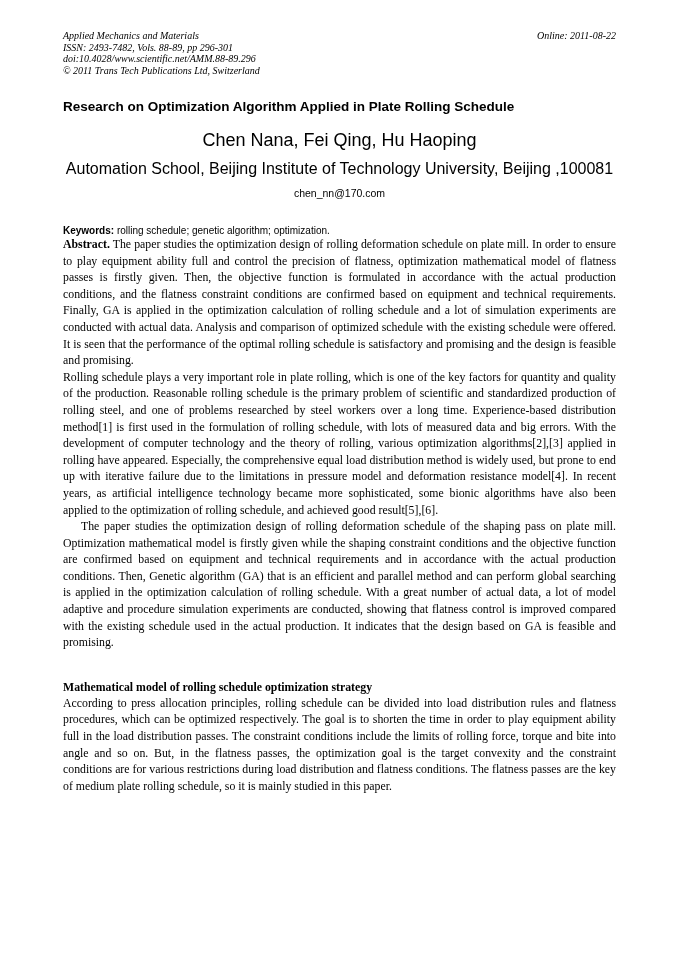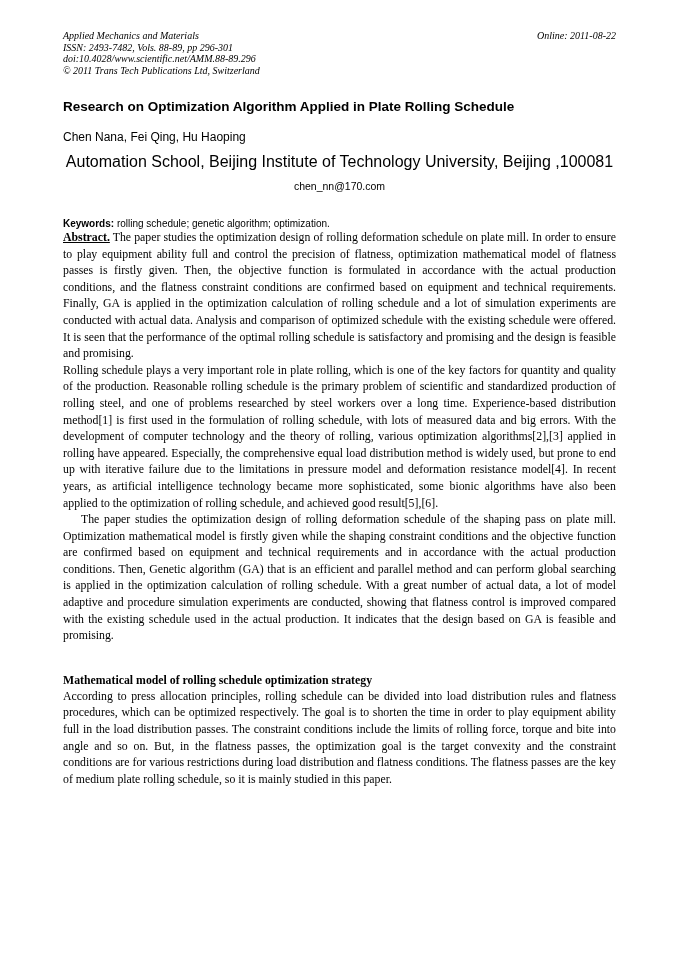--- a/index.html
+++ b/index.html
@@ -35,21 +35,22 @@
   .paper-title {
     margin: 22px 0 0 0;
     font-family: "Liberation Sans", "DejaVu Sans", sans-serif;
     font-weight: bold;
     font-size: 13.5px;
     line-height: 17px;
   }
   .authors {
     margin-top: 15px;
     font-family: "Liberation Sans", "DejaVu Sans", sans-serif;
-    font-size: 12px;
+    font-size: 18px;
+    text-align: center;
   }
   .affiliation {
     margin-top: 9px;
     font-family: "Liberation Sans", "DejaVu Sans", sans-serif;
     font-size: 16px;
     text-align: center;
   }
   .email {
     margin-top: 9px;
     font-family: "Liberation Sans", "DejaVu Sans", sans-serif;
@@ -65,21 +66,21 @@
   .keywords .kw-label { font-weight: bold; }
   
   .body-text {
     font-family: "Liberation Serif", "DejaVu Serif", serif;
     font-size: 11.8px;
     line-height: 16.6px;
     text-align: justify;
   }
   p.body-text { margin: 0; }
   .abstract { margin-top: 21px; }
-  .abstract .abs-label { font-weight: bold; text-decoration: underline; }
+  .abstract .abs-label { font-weight: bold; }
   .section-heading {
     font-family: "Liberation Serif", "DejaVu Serif", serif;
     font-weight: bold;
     font-size: 11.8px;
     line-height: 16px;
     margin: 0;
   }
   .heading-intro { margin-top: 24px; }
   .para-first { margin-top: 8px; }
   .para-indent { text-indent: 18px; }

